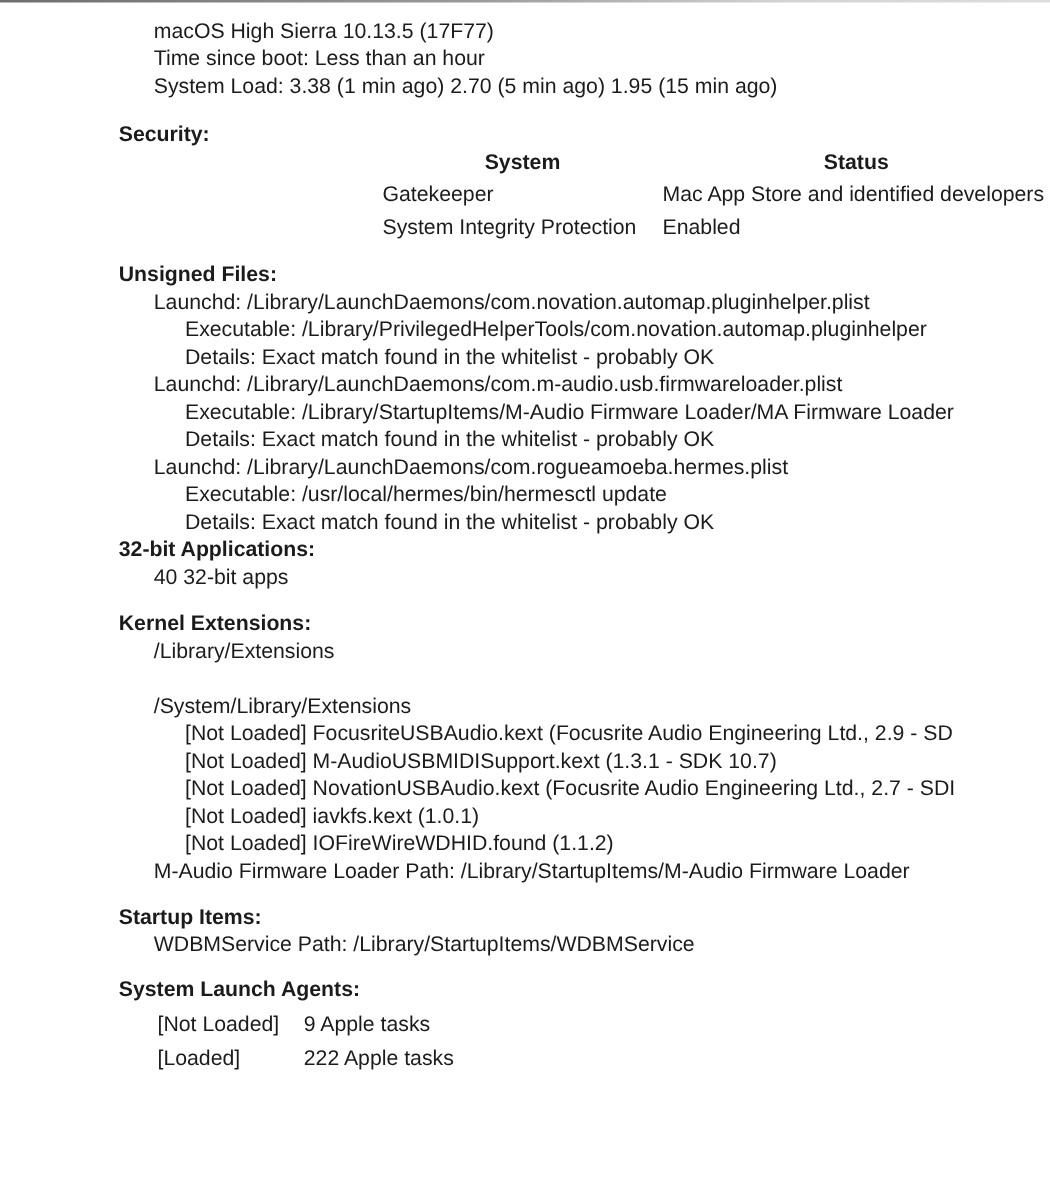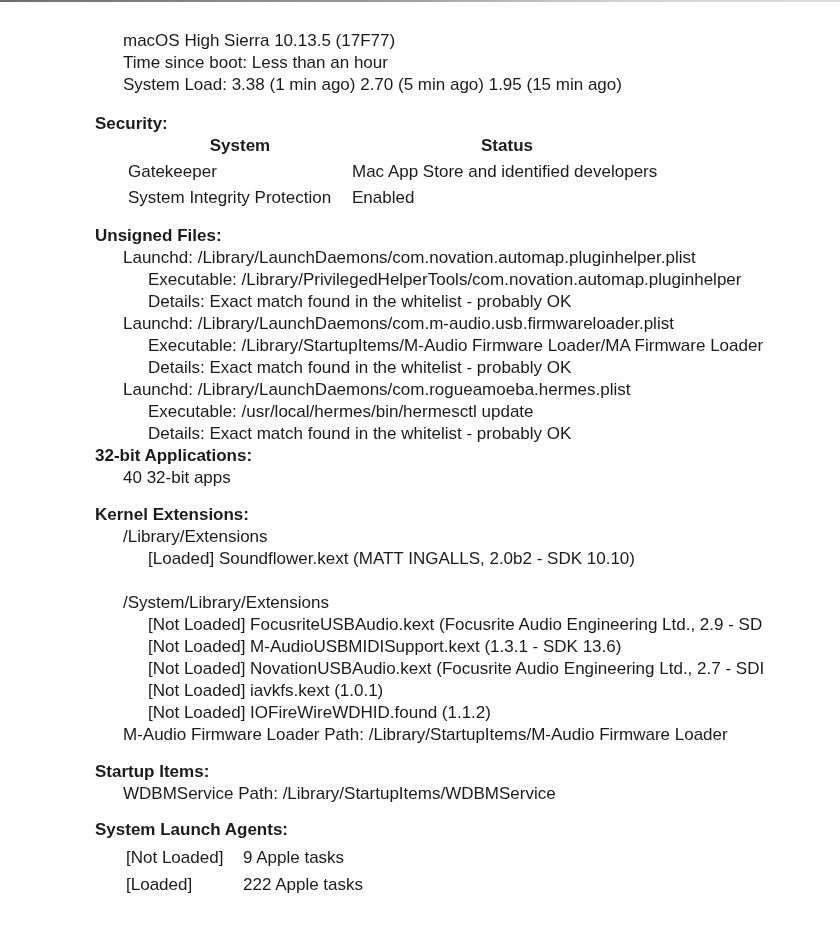--- a/index.html
+++ b/index.html
@@ -17,21 +17,21 @@
     color: #1b1b1b;
     -webkit-font-smoothing: antialiased;
   }
   .top-edge {
     position: absolute;
     top: 0; left: 0; right: 0;
     height: 2px;
     background: linear-gradient(to right, #6e6e6e 0%, #9a9a9a 45%, #d4d4d4 75%, #dcdcdc 100%);
   }
   .report {
-    padding-top: 30px;
+    padding-top: 14px;
     white-space: nowrap;
   }
   .line {
     line-height: 22px;
     white-space: nowrap;
   }
   .h {
     font-weight: bold;
     margin-left: 95px;
   }
@@ -44,20 +44,21 @@
   .kext-heading   { margin-top: 15px; }
   .startup-heading{ margin-top: 15px; }
   .agents-heading { margin-top: 14px; }
   .kext-group2    { margin-top: 22px; }
 
   
   .sec-table { margin-left: 128px; }
   .sec-row {
     display: flex;
     line-height: 26px;
+    justify-content: flex-end;
   }
   .sec-row.header { line-height: 22px; }
   .sec-col1 { width: 224px; flex: 0 0 auto; }
   .sec-col2 { width: 310px; flex: 0 0 auto; }
   .sec-row.header .sec-col1,
   .sec-row.header .sec-col2 {
     font-weight: bold;
     text-align: center;
   }
   .sec-body { margin-top: 2px; }
@@ -115,26 +116,25 @@
       <div class="line l2">Details: Exact match found in the whitelist - probably OK</div>
     </div>
   </div>
 
   <div class="line h apps32-heading">32-bit Applications:</div>
   <div class="line l1">40 32-bit apps</div>
 
   <div class="line h kext-heading">Kernel Extensions:</div>
   <div>
     <div class="line l1">/Library/Extensions</div>
-    <div class="line l2">[Loaded] Soundflower.kext (MATT INGALLS, 2.0b2 - SDK 10.10)</div>
   </div>
   <div class="kext-group2">
     <div class="line l1">/System/Library/Extensions</div>
     <div class="line l2">[Not Loaded] FocusriteUSBAudio.kext (Focusrite Audio Engineering Ltd., 2.9 - SD</div>
-    <div class="line l2">[Not Loaded] M-AudioUSBMIDISupport.kext (1.3.1 - SDK 13.6)</div>
+    <div class="line l2">[Not Loaded] M-AudioUSBMIDISupport.kext (1.3.1 - SDK 10.7)</div>
     <div class="line l2">[Not Loaded] NovationUSBAudio.kext (Focusrite Audio Engineering Ltd., 2.7 - SDI</div>
     <div class="line l2">[Not Loaded] iavkfs.kext (1.0.1)</div>
     <div class="line l2">[Not Loaded] IOFireWireWDHID.found (1.1.2)</div>
   </div>
 
   <div class="line l1">M-Audio Firmware Loader Path: /Library/StartupItems/M-Audio Firmware Loader</div>
   <div class="line h startup-heading">Startup Items:</div>
   <div class="line l1">WDBMService Path: /Library/StartupItems/WDBMService</div>
 
   <div class="line h agents-heading">System Launch Agents:</div>

